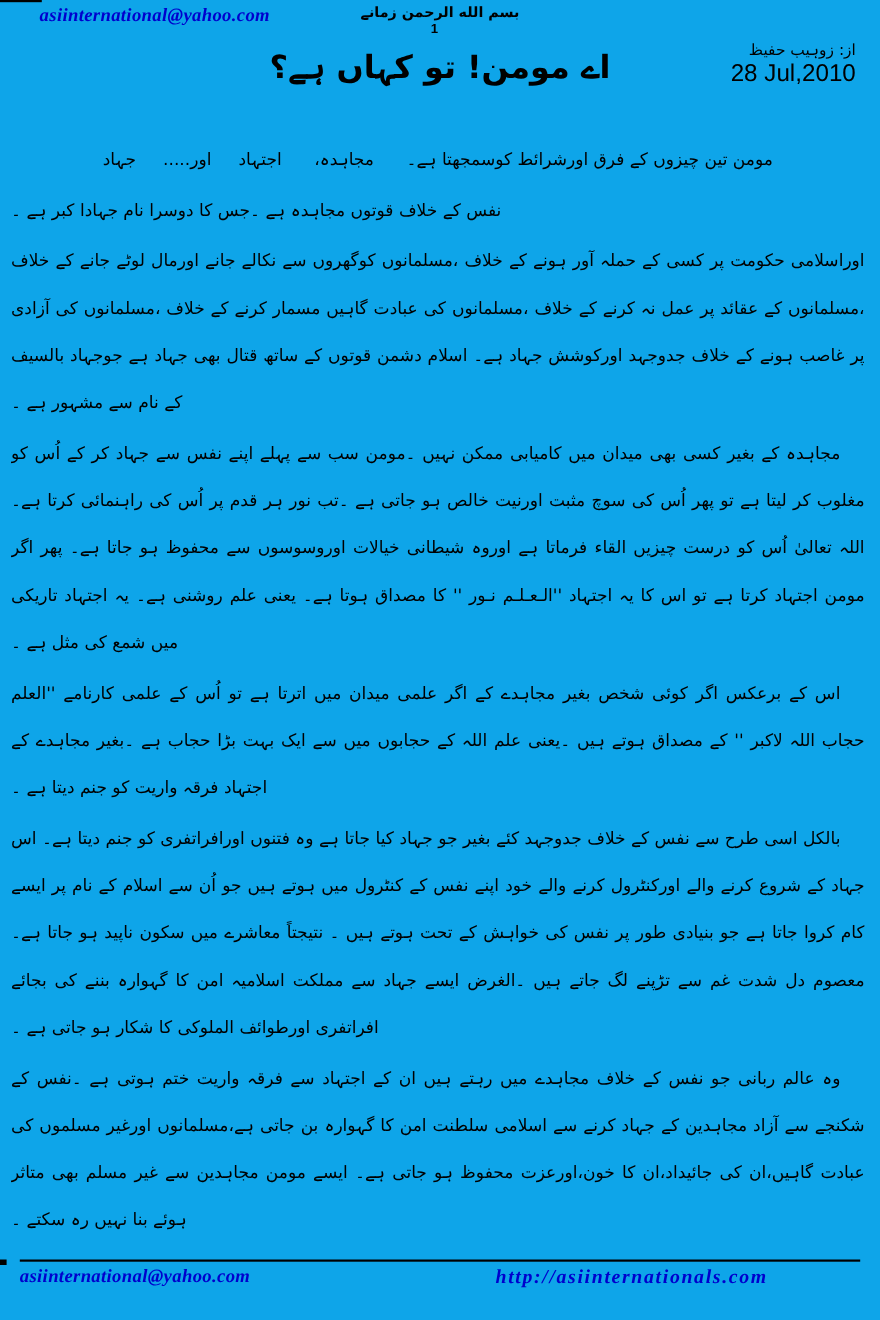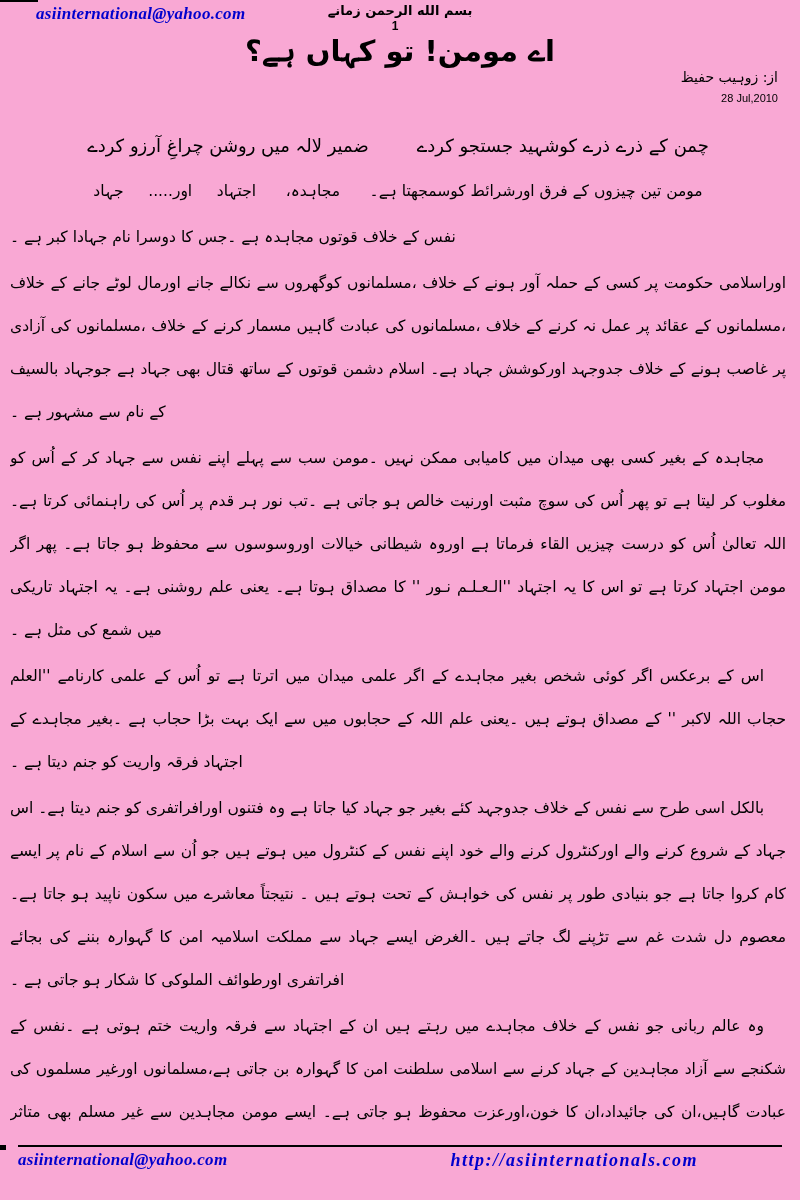--- a/index.html
+++ b/index.html
@@ -4,21 +4,21 @@
 <style>
   * { margin:0; padding:0; box-sizing:border-box; }
   html,body { width:800px; height:1200px; }
   body {
     background:#ffffff;
     color:#000000;
     font-family:"DejaVu Sans", sans-serif;
     position:relative;
     overflow:hidden;
   }
-  .page { position:absolute; inset:0; background:#f9a8d4; }
+  .page { position:absolute; inset:0; background:#0ea5e9; }
 
   
   .artifact-top { position:absolute; top:0; left:0; width:38px; height:2px; background:#000; }
   .artifact-left { position:absolute; top:1145px; left:0; width:6px; height:5px; background:#000; }
 
   
   .email-link {
     font-family:"Liberation Serif", serif;
     font-style:italic; font-weight:bold;
     color:#0000cd; font-size:17px;
@@ -29,30 +29,30 @@
   .bismillah {
     position:absolute; top:3px; left:0; right:0;
     text-align:center; direction:rtl;
     font-size:13px; font-weight:bold;
   }
   .page-number {
     position:absolute; top:19px; left:0; right:10px;
     text-align:center; font-size:12px; font-weight:bold;
     font-family:"Liberation Sans", sans-serif;
   }
-  .author-block { position:absolute; top:36px; right:22px; text-align:right;margin-top:31px; }
+  .author-block { position:absolute; top:36px; right:22px; text-align:right; }
   .author-name { direction:rtl; font-size:14px; line-height:20px; }
   .doc-date {
     direction:ltr; font-family:"Liberation Sans", sans-serif;
-    font-size:11px; line-height:22px;
+    font-size:22px; line-height:22px;
   }
 
   
   .doc-title {
-    position:absolute; top:34px; left:0; right:0;
+    position:absolute; top:44px; left:0; right:0;
     text-align:center; direction:rtl;
     font-size:29px; font-weight:bold;
     letter-spacing:1px;
   }
 
   
   .content {
     position:absolute; top:124px; left:10px; right:14px; bottom:56px;
     overflow:hidden;
   }
@@ -107,24 +107,20 @@
 
   <div class="author-block">
     <div class="author-name">از: زوہیب حفیظ</div>
     <div class="doc-date">28 Jul,2010</div>
   </div>
 
   <h1 class="doc-title">اے مومن! تو کہاں ہے؟</h1>
 
   <div class="content">
 
-    <div class="couplet">
-      <span class="hemistich">ضمیر لالہ میں روشن چراغِ آرزو کردے</span>
-      <span class="hemistich">چمن کے ذرے ذرے کوشہید جستجو کردے</span>
-    </div>
 
     <p class="para center">مومن تین چیزوں کے فرق اورشرائط کوسمجھتا ہے۔      مجاہدہ،      اجتہاد     اور.....     جہاد</p>
     <p class="para">نفس کے خلاف قوتوں مجاہدہ ہے ۔جس کا دوسرا نام جہادا کبر ہے ۔</p>
     <p class="para">اوراسلامی حکومت پر کسی کے حملہ آور ہونے کے خلاف ،مسلمانوں کوگھروں سے نکالے جانے اورمال لوٹے جانے کے خلاف ،مسلمانوں کے عقائد پر عمل نہ کرنے کے خلاف ،مسلمانوں کی عبادت گاہیں مسمار کرنے کے خلاف ،مسلمانوں کی آزادی پر غاصب ہونے کے خلاف جدوجہد اورکوشش جہاد ہے۔ اسلام دشمن قوتوں کے ساتھ قتال بھی جہاد ہے جوجہاد بالسیف کے نام سے مشہور ہے ۔</p>
     <p class="para indent">مجاہدہ کے بغیر کسی بھی میدان میں کامیابی ممکن نہیں ۔مومن سب سے پہلے اپنے نفس سے جہاد کر کے اُس کو مغلوب کر لیتا ہے تو پھر اُس کی سوچ مثبت اورنیت خالص ہو جاتی ہے ۔تب نور ہر قدم پر اُس کی راہنمائی کرتا ہے۔ اللہ تعالیٰ اُس کو درست چیزیں القاء فرماتا ہے اوروہ شیطانی خیالات اوروسوسوں سے محفوظ ہو جاتا ہے۔ پھر اگر مومن اجتہاد کرتا ہے تو اس کا یہ اجتہاد ''الـعـلـم نـور '' کا مصداق ہوتا ہے۔ یعنی علم روشنی ہے۔ یہ اجتہاد تاریکی میں شمع کی مثل ہے ۔</p>
     <p class="para indent">اس کے برعکس اگر کوئی شخص بغیر مجاہدے کے اگر علمی میدان میں اترتا ہے تو اُس کے علمی کارنامے ''العلم حجاب اللہ لاکبر '' کے مصداق ہوتے ہیں ۔یعنی علم اللہ کے حجابوں میں سے ایک بہت بڑا حجاب ہے ۔بغیر مجاہدے کے اجتہاد فرقہ واریت کو جنم دیتا ہے ۔</p>
     <p class="para indent">بالکل اسی طرح سے نفس کے خلاف جدوجہد کئے بغیر جو جہاد کیا جاتا ہے وہ فتنوں اورافراتفری کو جنم دیتا ہے۔ اس جہاد کے شروع کرنے والے اورکنٹرول کرنے والے خود اپنے نفس کے کنٹرول میں ہوتے ہیں جو اُن سے اسلام کے نام پر ایسے کام کروا جاتا ہے جو بنیادی طور پر نفس کی خواہش کے تحت ہوتے ہیں ۔ نتیجتاً معاشرے میں سکون ناپید ہو جاتا ہے۔ معصوم دل شدت غم سے تڑپنے لگ جاتے ہیں ۔الغرض ایسے جہاد سے مملکت اسلامیہ امن کا گہوارہ بننے کی بجائے  افراتفری اورطوائف الملوکی کا شکار ہو جاتی ہے ۔</p>
     <p class="para indent">وہ عالم ربانی جو نفس کے خلاف مجاہدے میں رہتے ہیں ان کے اجتہاد سے فرقہ واریت ختم ہوتی ہے ۔نفس کے شکنجے سے آزاد مجاہدین کے جہاد کرنے سے اسلامی سلطنت امن کا گہوارہ بن جاتی ہے،مسلمانوں  اورغیر مسلموں کی عبادت گاہیں،ان کی جائیداد،ان کا خون،اورعزت محفوظ ہو جاتی ہے۔ ایسے مومن مجاہدین سے غیر مسلم بھی متاثر ہوئے بنا نہیں رہ سکتے ۔</p>
 
   </div>

